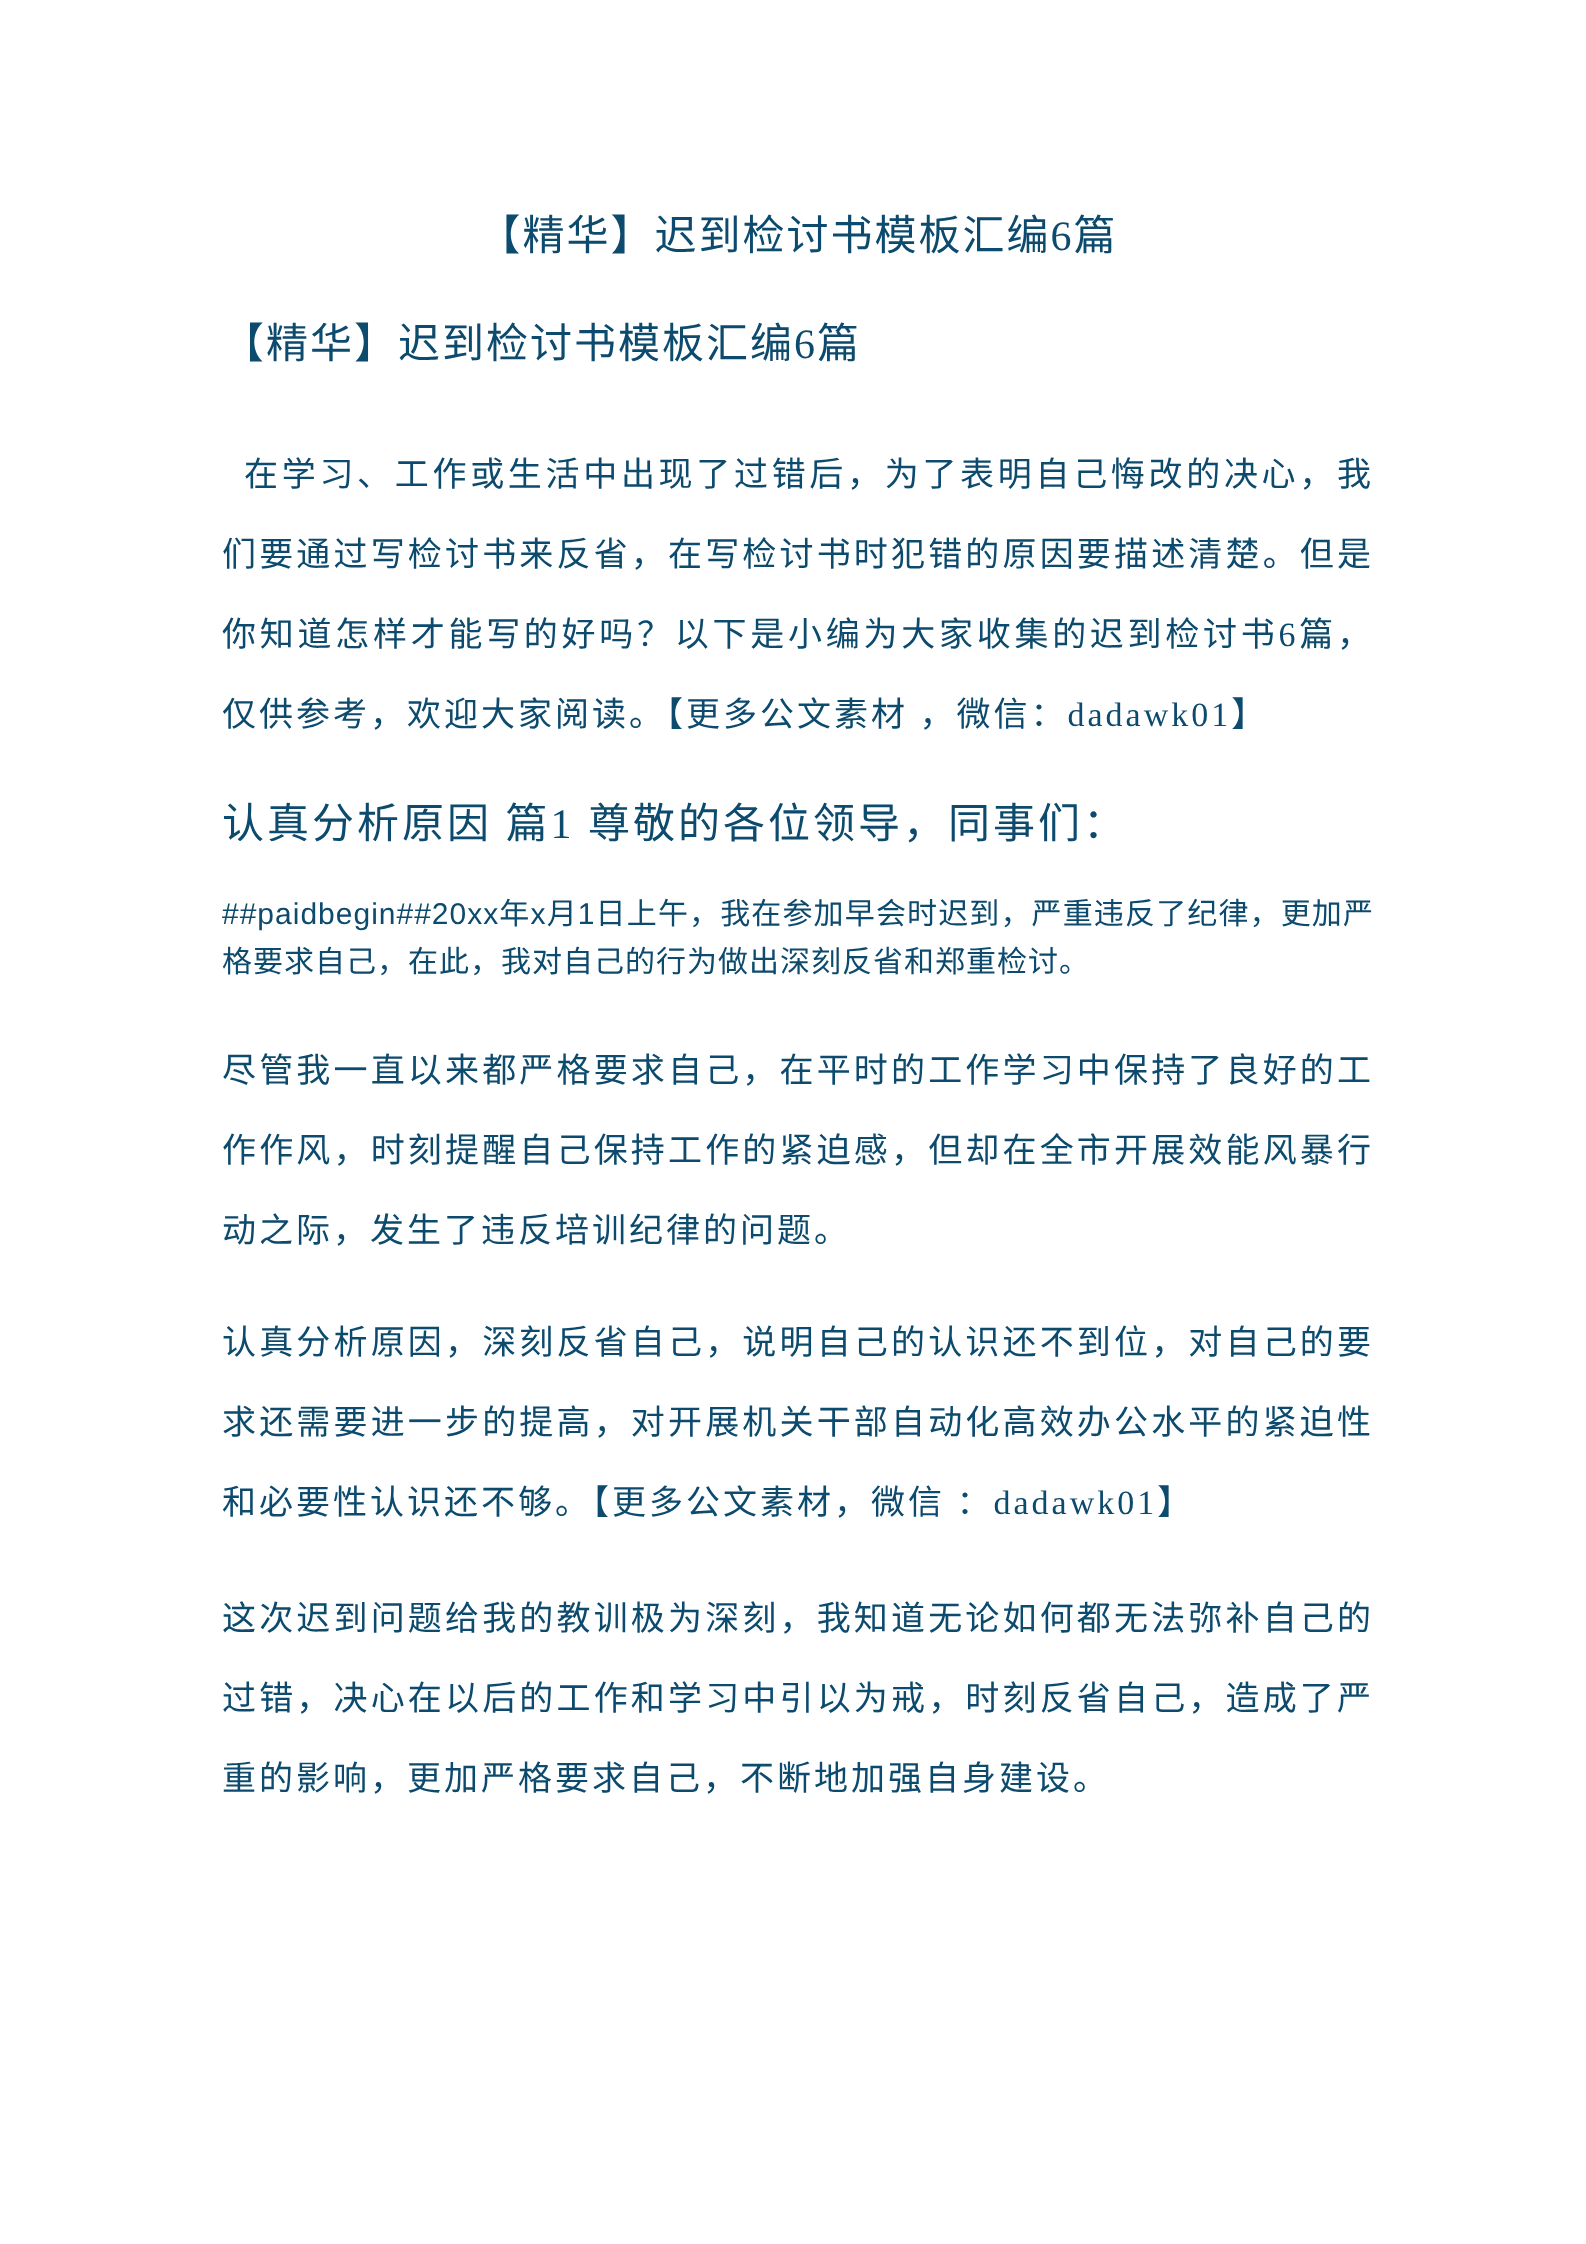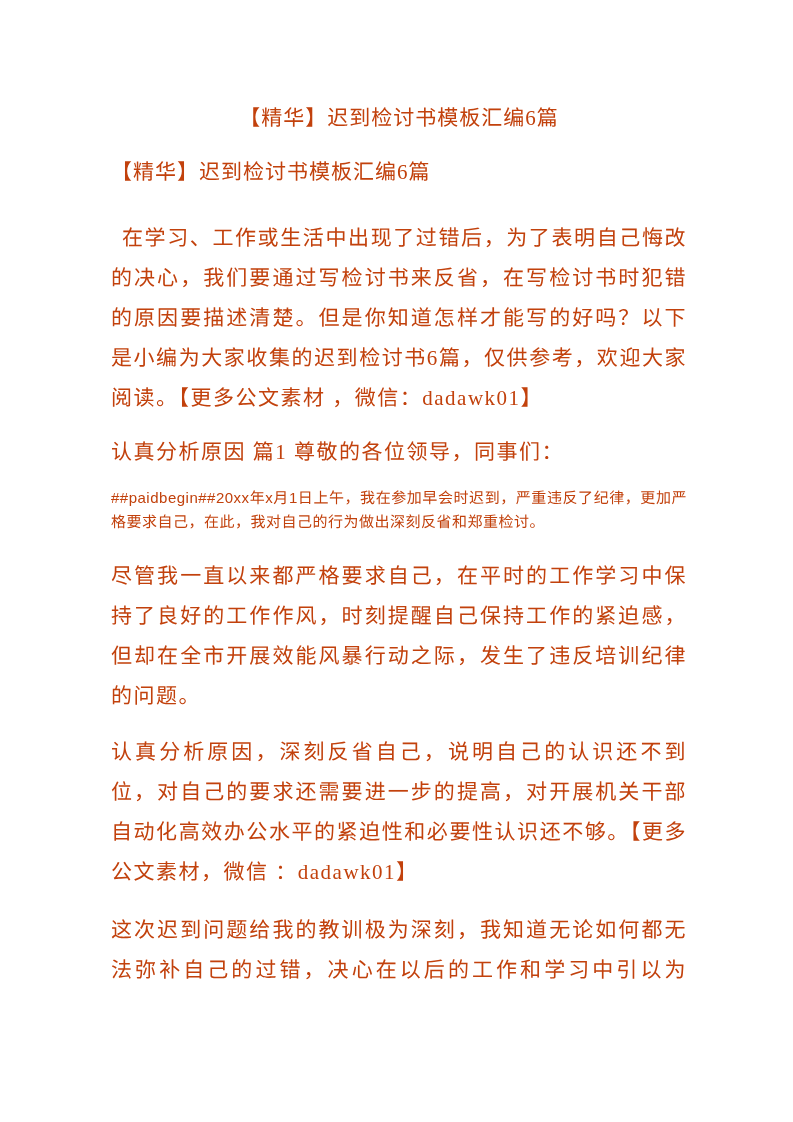--- a/index.html
+++ b/index.html
@@ -10,39 +10,39 @@
   .page {
     position: relative;
     width: 793px;
     height: 998px;
     margin: 0 auto;
     background: #ffffff;
     box-sizing: border-box;
     padding: 104px 106px 0 111px;
     overflow: hidden;
     font-family: "Liberation Serif", "DejaVu Serif", serif;
-    color: #c2410c;
+    color: #0c4a6e;
   }
   .doc-title {
     font-size: 21px;
     font-weight: 400;
     line-height: 28px;
     text-align: center;
     margin: 0;
     letter-spacing: 1px;
   }
   .doc-heading {
     font-size: 21px;
     font-weight: 400;
     line-height: 28px;
     margin: 26px 0 0 0;
     letter-spacing: 1px;
   }
   .body-para {
-    font-size: 21px;
+    font-size: 17px;
     line-height: 40px;
     text-align: justify;
     margin: 0;
     letter-spacing: 1.5px;
   }
   .intro-para {
     margin-top: 32px;
     text-indent: 11px;
   }
   .doc-subheading {
@@ -76,15 +76,15 @@
   <p class="body-para intro-para">在学习、工作或生活中出现了过错后，为了表明自己悔改的决心，我们要通过写检讨书来反省，在写检讨书时犯错的原因要描述清楚。但是你知道怎样才能写的好吗？以下是小编为大家收集的迟到检讨书6篇，仅供参考，欢迎大家阅读。【更多公文素材 ，微信：dadawk01】</p>
 
   <h3 class="doc-subheading">认真分析原因 篇1 尊敬的各位领导，同事们：</h3>
 
   <p class="small-para">##paidbegin##20xx年x月1日上午，我在参加早会时迟到，严重违反了纪律，更加严格要求自己，在此，我对自己的行为做出深刻反省和郑重检讨。</p>
 
   <p class="body-para para-1">尽管我一直以来都严格要求自己，在平时的工作学习中保持了良好的工作作风，时刻提醒自己保持工作的紧迫感，但却在全市开展效能风暴行动之际，发生了违反培训纪律的问题。</p>
 
   <p class="body-para para-2">认真分析原因，深刻反省自己，说明自己的认识还不到位，对自己的要求还需要进一步的提高，对开展机关干部自动化高效办公水平的紧迫性和必要性认识还不够。【更多公文素材，微信 ：dadawk01】</p>
 
-  <p class="body-para para-3">这次迟到问题给我的教训极为深刻，我知道无论如何都无法弥补自己的过错，决心在以后的工作和学习中引以为戒，时刻反省自己，认真查找自身的不足，认真查找自身的不足，不断地加强自身建设。</p>
+  <p class="body-para para-3">这次迟到问题给我的教训极为深刻，我知道无论如何都无法弥补自己的过错，决心在以后的工作和学习中引以为戒，时刻反省自己，造成了严重的影响，更加严格要求自己，不断地加强自身建设。</p>
 
 </div>
 
 </body></html>

